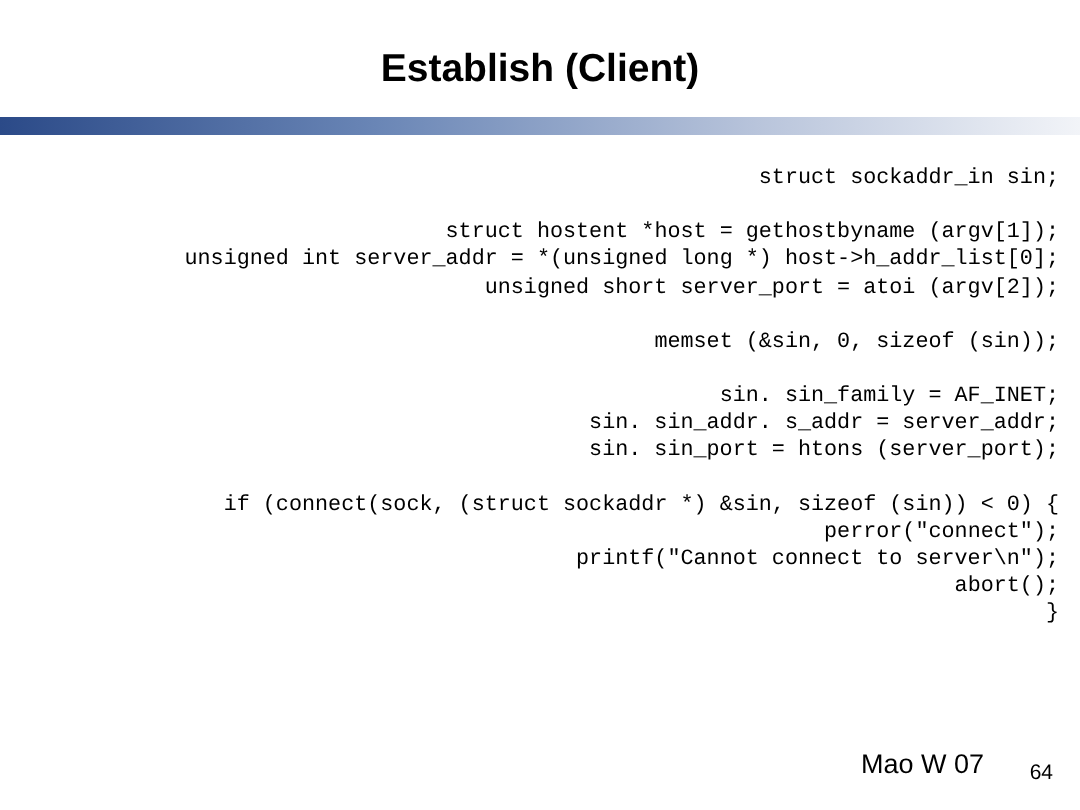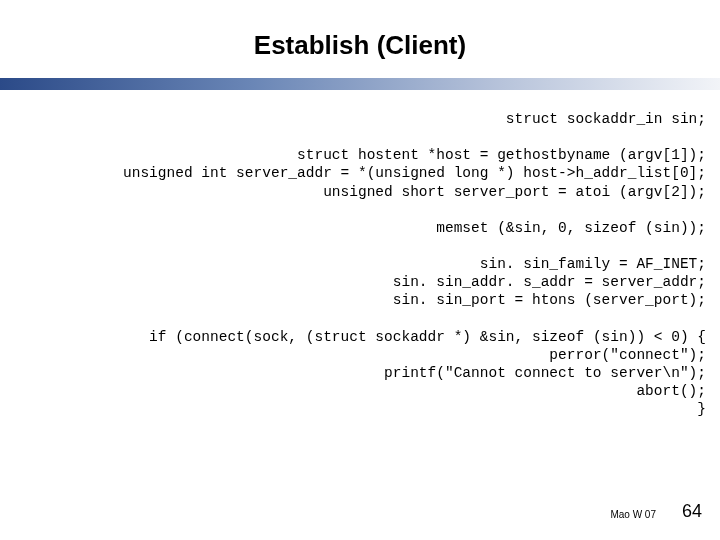--- a/index.html
+++ b/index.html
@@ -46,29 +46,29 @@
     line-height: 1.25;
     white-space: pre;
     color: #000;
     text-align: right;
   }
   .footer-credit {
     position: absolute;
     bottom: 12px;
     right: 64px;
     font-family: Arial, sans-serif;
-    font-size: 10px;
+    font-size: 18px;
     color: #000;
   }
   .footer-pagenum {
     position: absolute;
     bottom: 10px;
     right: 18px;
     font-family: Arial, sans-serif;
-    font-size: 18px;
+    font-size: 14px;
     color: #000;
   }
 </style>
 </head>
 <body>
 
 <div class="slide">
 
   <div class="title">Establish (Client)</div>
 

